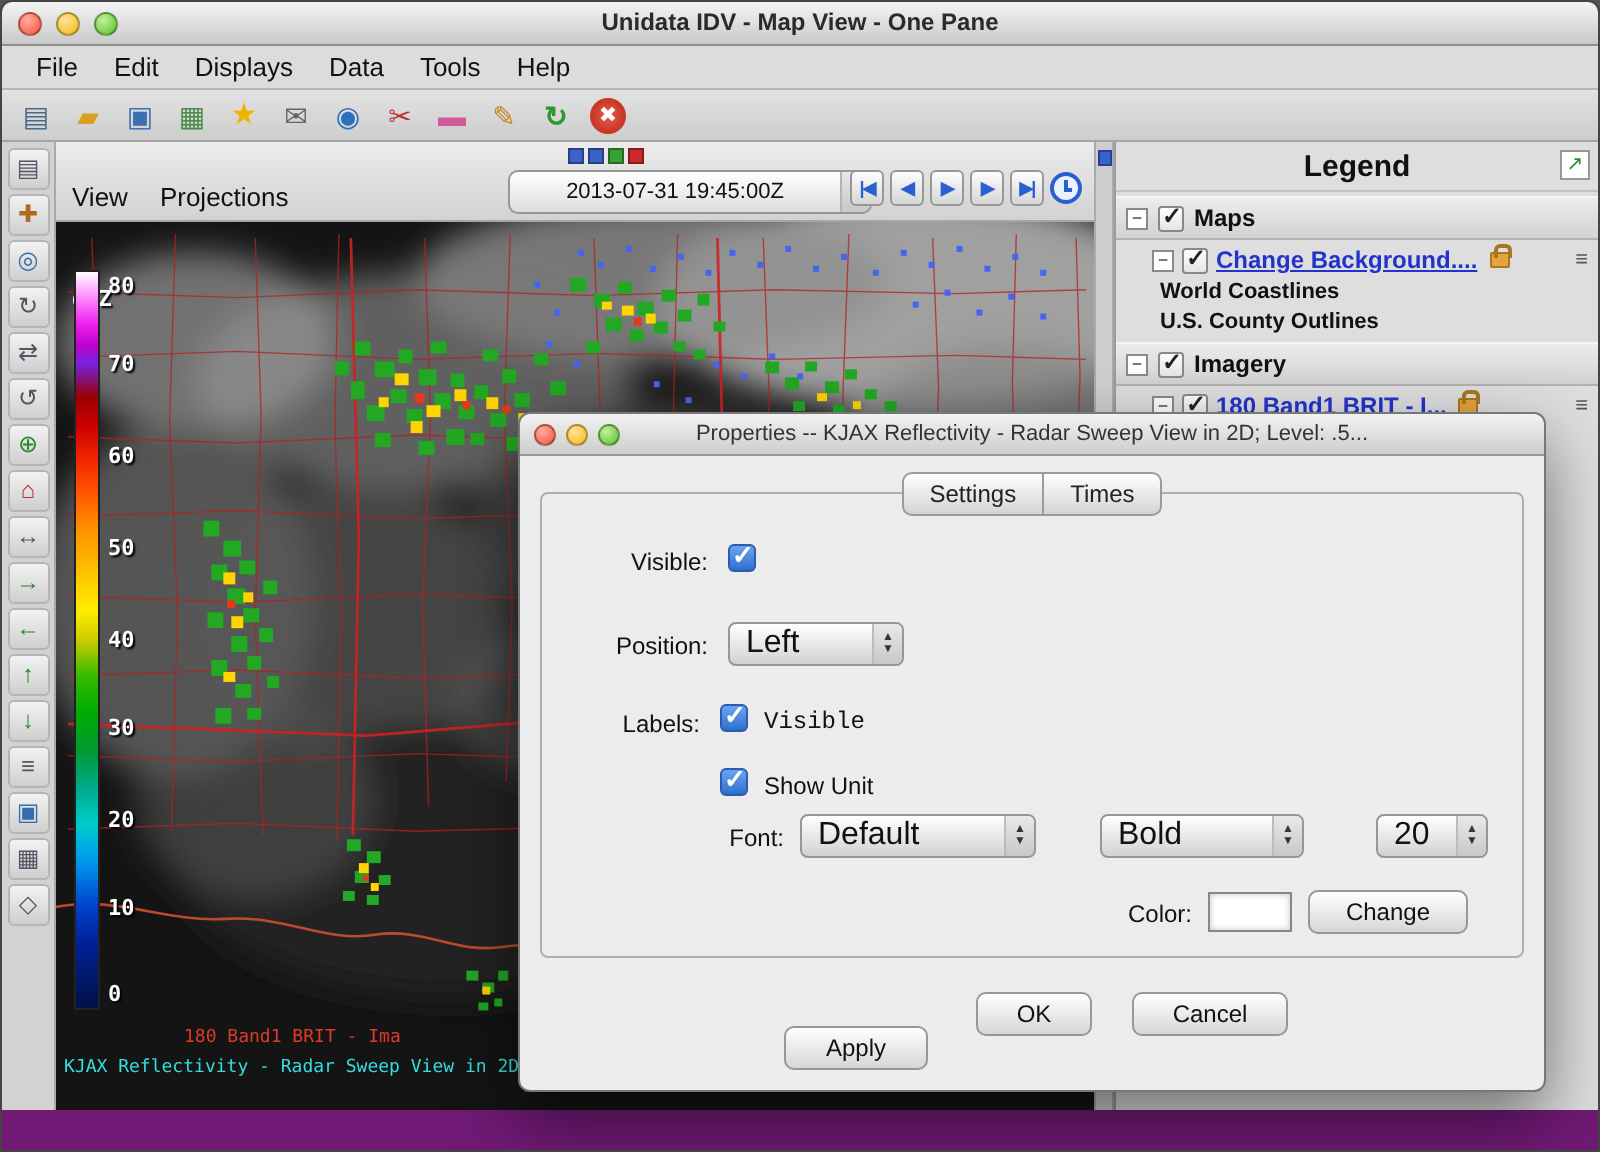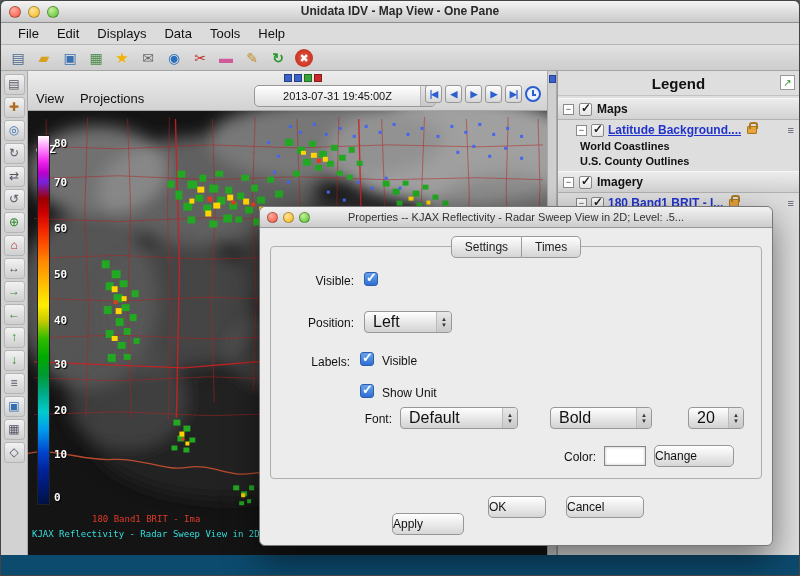--- a/index.html
+++ b/index.html
@@ -1,17 +1,17 @@
 <!DOCTYPE html>
 <html><head>
 <meta charset="utf-8">
 <style>
   html,body{margin:0;padding:0;background:#555;font-family:"Liberation Sans",sans-serif;}
   *{box-sizing:border-box;}
-  .window{position:relative;width:800px;height:576px;background:#0c4a6e;border:1px solid #444;
+  .window{position:relative;width:800px;height:576px;background:#701a75;border:1px solid #444;
           border-radius:6px 6px 0 0;overflow:hidden;}
 
   
   .titlebar{height:22px;background:linear-gradient(#f4f4f4,#c9c9c9);border-bottom:1px solid #8e8e8e;position:relative;}
   .traffic{position:absolute;top:5px;width:12px;height:12px;border-radius:50%;border:1px solid rgba(0,0,0,.3);}
   .t-close{left:8px;background:radial-gradient(circle at 35% 30%,#ffada0,#f6533f);}
   .t-min{left:27px;background:radial-gradient(circle at 35% 30%,#ffe29a,#f5b915);}
   .t-zoom{left:46px;background:radial-gradient(circle at 35% 30%,#c5f09a,#53c22b);}
   .title-text{text-align:center;font-size:12px;font-weight:bold;line-height:21px;color:#2a2a2a;}
 
@@ -133,21 +133,21 @@
              background:linear-gradient(#6aa3ee,#2f6fd0);}
   .mac-check .chk{position:absolute;left:1px;top:-3px;font-size:13px;font-weight:bold;color:#fff;}
   .popup{position:absolute;height:22px;border:1px solid #979797;border-radius:4px;z-index:2;
          background:linear-gradient(#ffffff,#d2d2d2);display:flex;align-items:center;overflow:hidden;}
   .popup .pval{flex:1;padding-left:8px;font-size:16px;color:#111;}
   .popup .parrows{width:15px;height:100%;display:flex;flex-direction:column;align-items:center;justify-content:center;
          font-size:6px;line-height:6px;color:#333;border-left:1px solid #bbb;background:linear-gradient(#e8e8e8,#c8c8c8);}
   .swatch{position:absolute;width:42px;height:20px;background:#ffffff;border:1px solid #888;z-index:2;
           box-shadow:inset 0 0 3px rgba(0,0,0,.25);}
   .mac-btn{position:absolute;height:22px;border:1px solid #979797;border-radius:5px;z-index:2;
-           background:linear-gradient(#ffffff,#d6d6d6);font-size:12px;color:#111;text-align:left;line-height:20px;}
+           background:linear-gradient(#ffffff,#d6d6d6);font-size:12px;color:#111;text-align:center;line-height:20px;}
 
   
   .statusbar{position:absolute;left:0;right:0;bottom:0;height:20px;background:linear-gradient(#e4e4e4,#cecece);
              border-top:1px solid #9a9a9a;display:flex;align-items:center;font-size:12px;color:#111;padding:0 3px;gap:5px;}
   .status-clock{padding:0 4px;white-space:nowrap;}
   .status-cell{height:16px;line-height:14px;padding:0 7px;border:1px solid;white-space:nowrap;
                border-color:#9a9a9a #f2f2f2 #f2f2f2 #9a9a9a;background:#d8d8d8;display:flex;gap:10px;}
   .status-cell .lab{font-weight:normal;}
 </style>
 </head>
@@ -492,21 +492,21 @@
         <span class="lcheck">
             <span class="chk">✓</span>
           </span>
         <span class="sec-label">Maps</span>
       </div>
       <div class="legend-item">
         <span class="expander">−</span>
         <span class="lcheck">
             <span class="chk">✓</span>
           </span>
-        <span class="legend-link">Latitude Background....</span>
+        <span class="legend-link">Change Background....</span>
         <span class="lock-icon"></span>
         <span class="row-menu-icon">≡</span>
       </div>
       <div class="legend-sub">World Coastlines</div>
       <div class="legend-sub">U.S. County Outlines</div>
 
       <div class="legend-section">
         <span class="expander">−</span>
         <span class="lcheck">
             <span class="chk">✓</span>
@@ -550,21 +550,21 @@
         <span class="parrows">
             <span>▲</span>
             <span>▼</span>
           </span>
       </div>
 
       <span class="dlg-label" style="left:8px;width:82px;top:127px;">Labels:</span>
       <span class="mac-check" style="left:100px;top:124px;">
           <span class="chk">✓</span>
         </span>
-      <span class="dlg-text" style="left:122px;top:126px;">Visible</span>
+      <span class="dlg-text" style="left:122px;top:126px;font-family:Liberation Mono, monospace;">Visible</span>
 
       <span class="mac-check" style="left:100px;top:156px;">
           <span class="chk">✓</span>
         </span>
       <span class="dlg-text" style="left:122px;top:158px;">Show Unit</span>
 
       <span class="dlg-label" style="left:70px;width:62px;top:184px;">Font:</span>
       <div class="popup" style="left:140px;top:179px;width:118px;">
         <span class="pval">Default</span>
         <span class="parrows">

